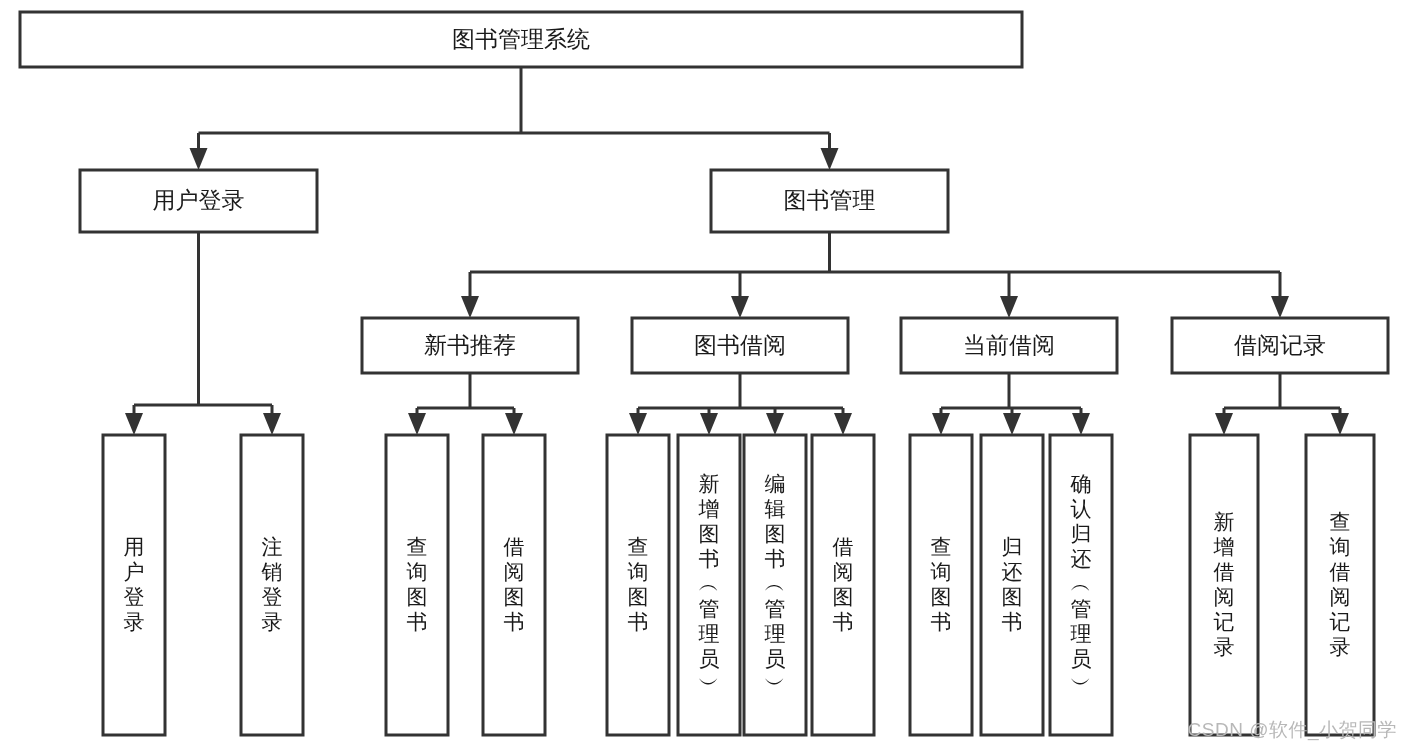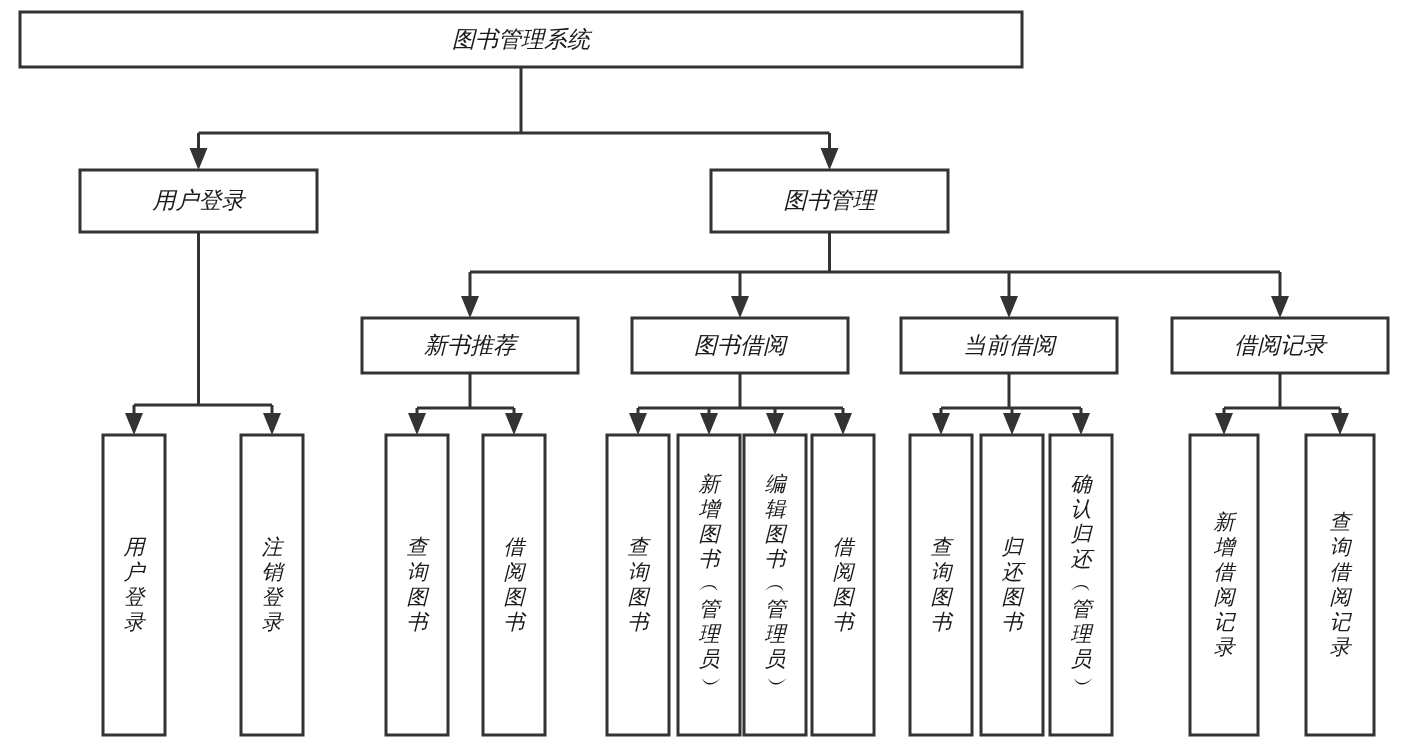--- a/index.html
+++ b/index.html
@@ -12,21 +12,20 @@
     width: 1405px;
     height: 747px;
     font-family: "Liberation Sans", "DejaVu Sans", sans-serif;
     overflow: hidden;
     position: relative;
   }
   #diagram-root {
     position: relative;
     width: 1405px;
     height: 747px;
-    font-style: italic;
   }
   svg.diagram {
     position: absolute;
     top: 0;
     left: 0;
     width: 1405px;
     height: 747px;
     display: block;
   }
   .node-box {
@@ -216,13 +215,14 @@
         <g>
           <rect x="1190" y="435" width="68" height="300" class="node-box"></rect>
           <text x="1224" y="522.5" class="node-label v"><tspan x="1224" dy="0">新</tspan><tspan x="1224" dy="25">增</tspan><tspan x="1224" dy="25">借</tspan><tspan x="1224" dy="25">阅</tspan><tspan x="1224" dy="25">记</tspan><tspan x="1224" dy="25">录</tspan></text>
         </g>
         <g>
           <rect x="1306" y="435" width="68" height="300" class="node-box"></rect>
           <text x="1340" y="522.5" class="node-label v"><tspan x="1340" dy="0">查</tspan><tspan x="1340" dy="25">询</tspan><tspan x="1340" dy="25">借</tspan><tspan x="1340" dy="25">阅</tspan><tspan x="1340" dy="25">记</tspan><tspan x="1340" dy="25">录</tspan></text>
         </g>
       </g>
   </svg>
+  <div class="watermark">CSDN @软件_小贺同学</div>
 </div>
 
 </body></html>

